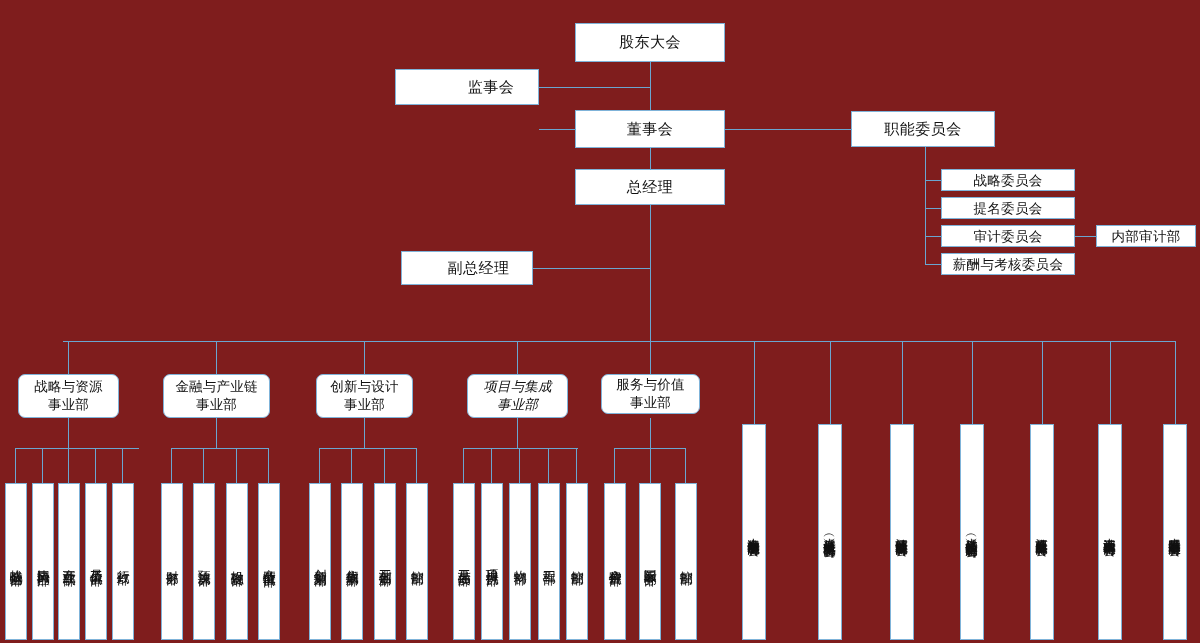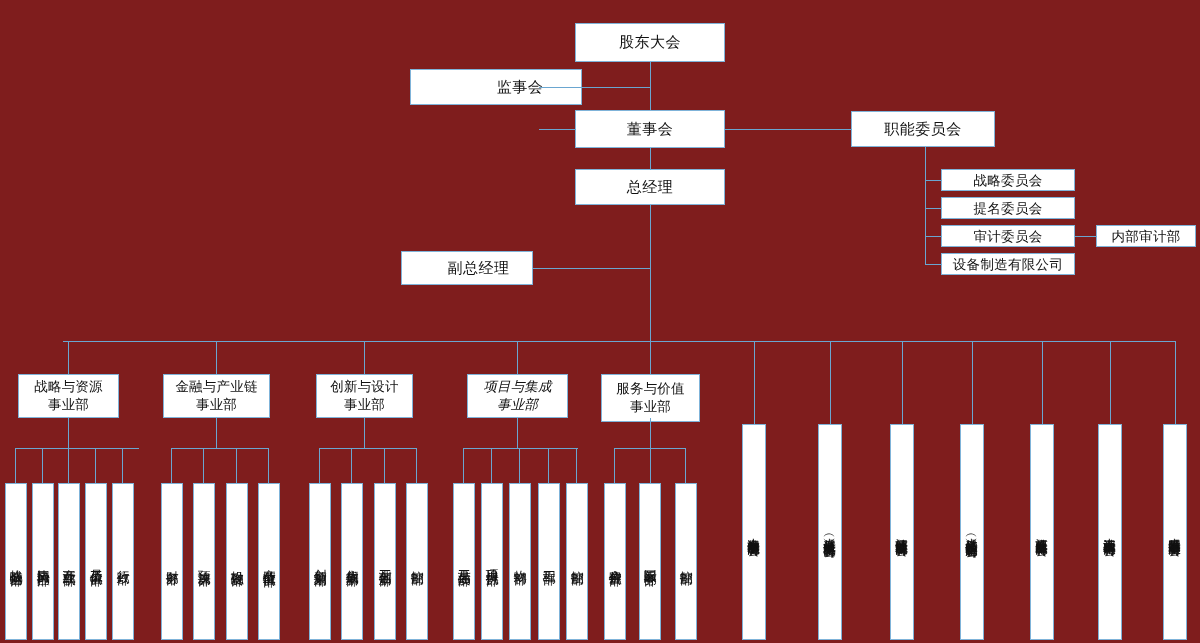--- a/index.html
+++ b/index.html
@@ -26,21 +26,21 @@
     align-items:center;
     justify-content:center;
     text-align:center;
     font-size:15px;
     line-height:1.22;
     letter-spacing:.5px;
     color:#111;
     white-space:pre-line;
   }
   .box.small{font-size:13.5px;letter-spacing:.3px;}
-  .box.div{font-size:13.5px;letter-spacing:.2px;line-height:1.3;}
+  .box.div{font-size:13.5px;letter-spacing:.2px;line-height:1.3;border-radius:7px;}
   
   .vbox{
     position:absolute;
     box-sizing:border-box;
     border:1px solid #7fb3d9;
     background:#ffffff;
     writing-mode:vertical-rl;
     text-orientation:upright;
     display:flex;
     align-items:center;
@@ -56,35 +56,35 @@
   .h{position:absolute;height:0;border-top:1.4px solid #6aa6d0;}
   .v{position:absolute;width:0;border-left:1.4px solid #6aa6d0;}
 </style>
 </head>
 <body>
 
 <div id="chart">
 
   <div class="box" style="left:575px;top:23px;width:150px;height:39px;">股东大会</div>
 
-  <div class="box" style="left:410px;top:69px;width:172px;height:36px;padding-left:48px;">监事会</div>
+  <div class="box" style="left:395px;top:69px;width:144px;height:36px;padding-left:48px;">监事会</div>
 
 
   <div class="box" style="left:575px;top:110px;width:150px;height:38px;">董事会</div>
 
   <div class="box" style="left:851px;top:111px;width:144px;height:36px;">职能委员会</div>
 
   <div class="box" style="left:575px;top:169px;width:150px;height:36px;">总经理</div>
 
   <div class="box" style="left:401px;top:251px;width:132px;height:34px;padding-left:23px;">副总经理</div>
 
   <div class="box small" style="left:941px;top:169px;width:134px;height:22px;">战略委员会</div>
   <div class="box small" style="left:941px;top:197px;width:134px;height:22px;">提名委员会</div>
   <div class="box small" style="left:941px;top:225px;width:134px;height:22px;">审计委员会</div>
-  <div class="box small" style="left:941px;top:253px;width:134px;height:22px;">设备制造有限公司</div>
+  <div class="box small" style="left:941px;top:253px;width:134px;height:22px;">薪酬与考核委员会</div>
 
   <div class="box small" style="left:1096px;top:225px;width:100px;height:22px;">内部审计部</div>
 
   <div class="v" style="left:650px;top:62px;height:48px;"></div>
 
   <div class="h" style="left:539px;top:87px;width:112px;"></div>
 
   <div class="h" style="left:539px;top:129px;width:37px;"></div>
 
   <div class="h" style="left:725px;top:129px;width:127px;"></div>
@@ -112,21 +112,21 @@
   <div class="v" style="left:650px;top:341px;height:33px;"></div>
 
   <div class="box div" style="left:18px;top:374px;width:101px;height:44px;">战略与资源
 事业部</div>
   <div class="box div" style="left:163px;top:374px;width:107px;height:44px;">金融与产业链
 事业部</div>
   <div class="box div" style="left:316px;top:374px;width:97px;height:44px;">创新与设计
 事业部</div>
   <div class="box div" style="left:467px;top:374px;width:101px;height:44px;font-style:italic;">项目与集成
 事业部</div>
-  <div class="box div" style="left:601px;top:374px;width:99px;height:48px;">服务与价值
+  <div class="box div" style="left:601px;top:374px;width:99px;height:40px;">服务与价值
 事业部</div>
 
   <div class="v" style="left:68px;top:418px;height:30px;"></div>
   <div class="h" style="left:15px;top:448px;width:124px;"></div>
   <div class="v" style="left:15px;top:448px;height:35px;"></div>
   <div class="v" style="left:42px;top:448px;height:35px;"></div>
   <div class="v" style="left:68px;top:448px;height:35px;"></div>
   <div class="v" style="left:95px;top:448px;height:35px;"></div>
   <div class="v" style="left:122px;top:448px;height:35px;"></div>
 

